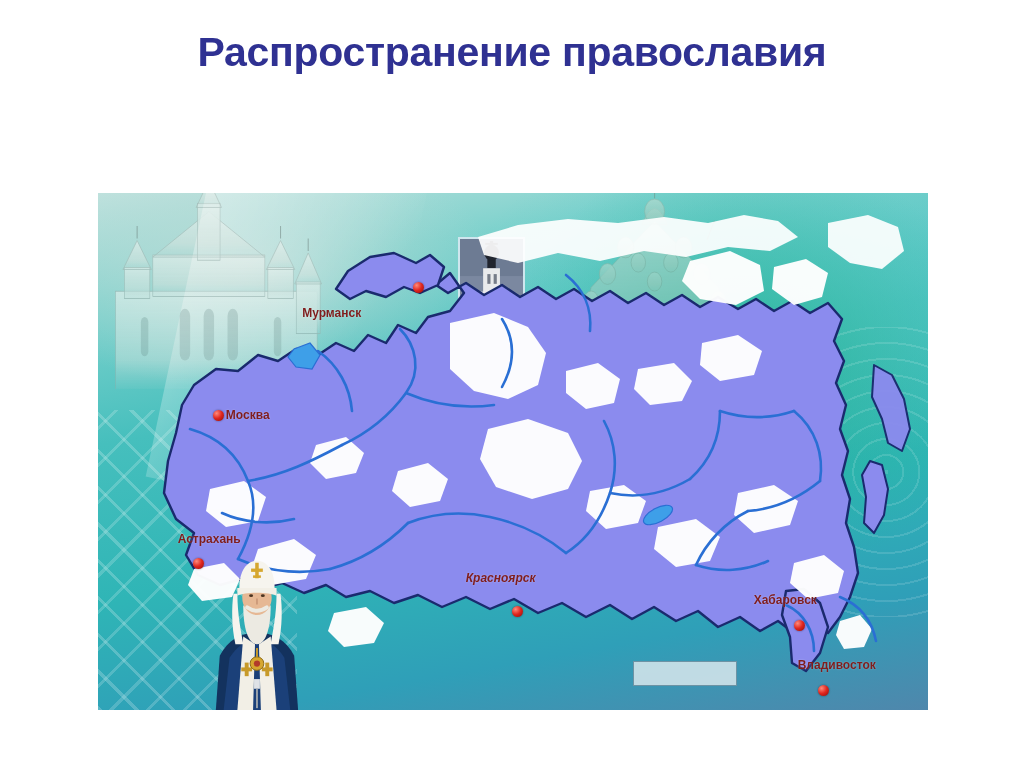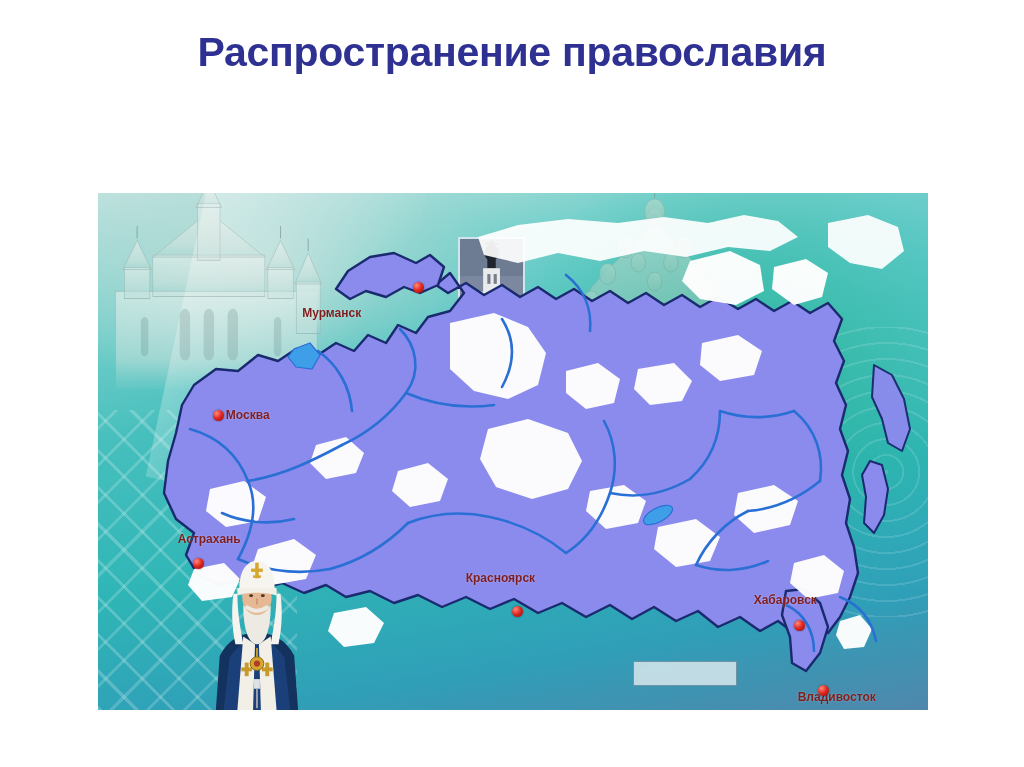--- a/index.html
+++ b/index.html
@@ -349,23 +349,23 @@
 
     <div class="city" style="left:24.6%;top:21.8%;">Мурманск</div>
     <div class="dot" style="left:38.0%;top:17.2%;"></div>
 
     <div class="city" style="left:15.4%;top:41.5%;text-align:right;">Москва</div>
     <div class="dot" style="left:13.8%;top:42.0%;"></div>
 
     <div class="city" style="left:9.6%;top:65.6%;text-align:center;">Астрахань</div>
     <div class="dot" style="left:11.4%;top:70.6%;"></div>
 
-    <div class="city" style="left:44.3%;top:73.2%;">Красноярск</div>
+    <div class="city" style="left:44.3%;top:73.2%;font-style:italic;">Красноярск</div>
     <div class="dot" style="left:49.9%;top:79.8%;"></div>
 
     <div class="city" style="left:79.0%;top:77.4%;">Хабаровск</div>
     <div class="dot" style="left:83.8%;top:82.6%;"></div>
 
-    <div class="city" style="left:84.3%;top:90.0%;margin-top:32px;">Владивосток</div>
+    <div class="city" style="left:84.3%;top:90.0%;">Владивосток</div>
     <div class="dot" style="left:86.8%;top:95.2%;"></div>
 
   </div>
 </div>
 
 </body></html>

